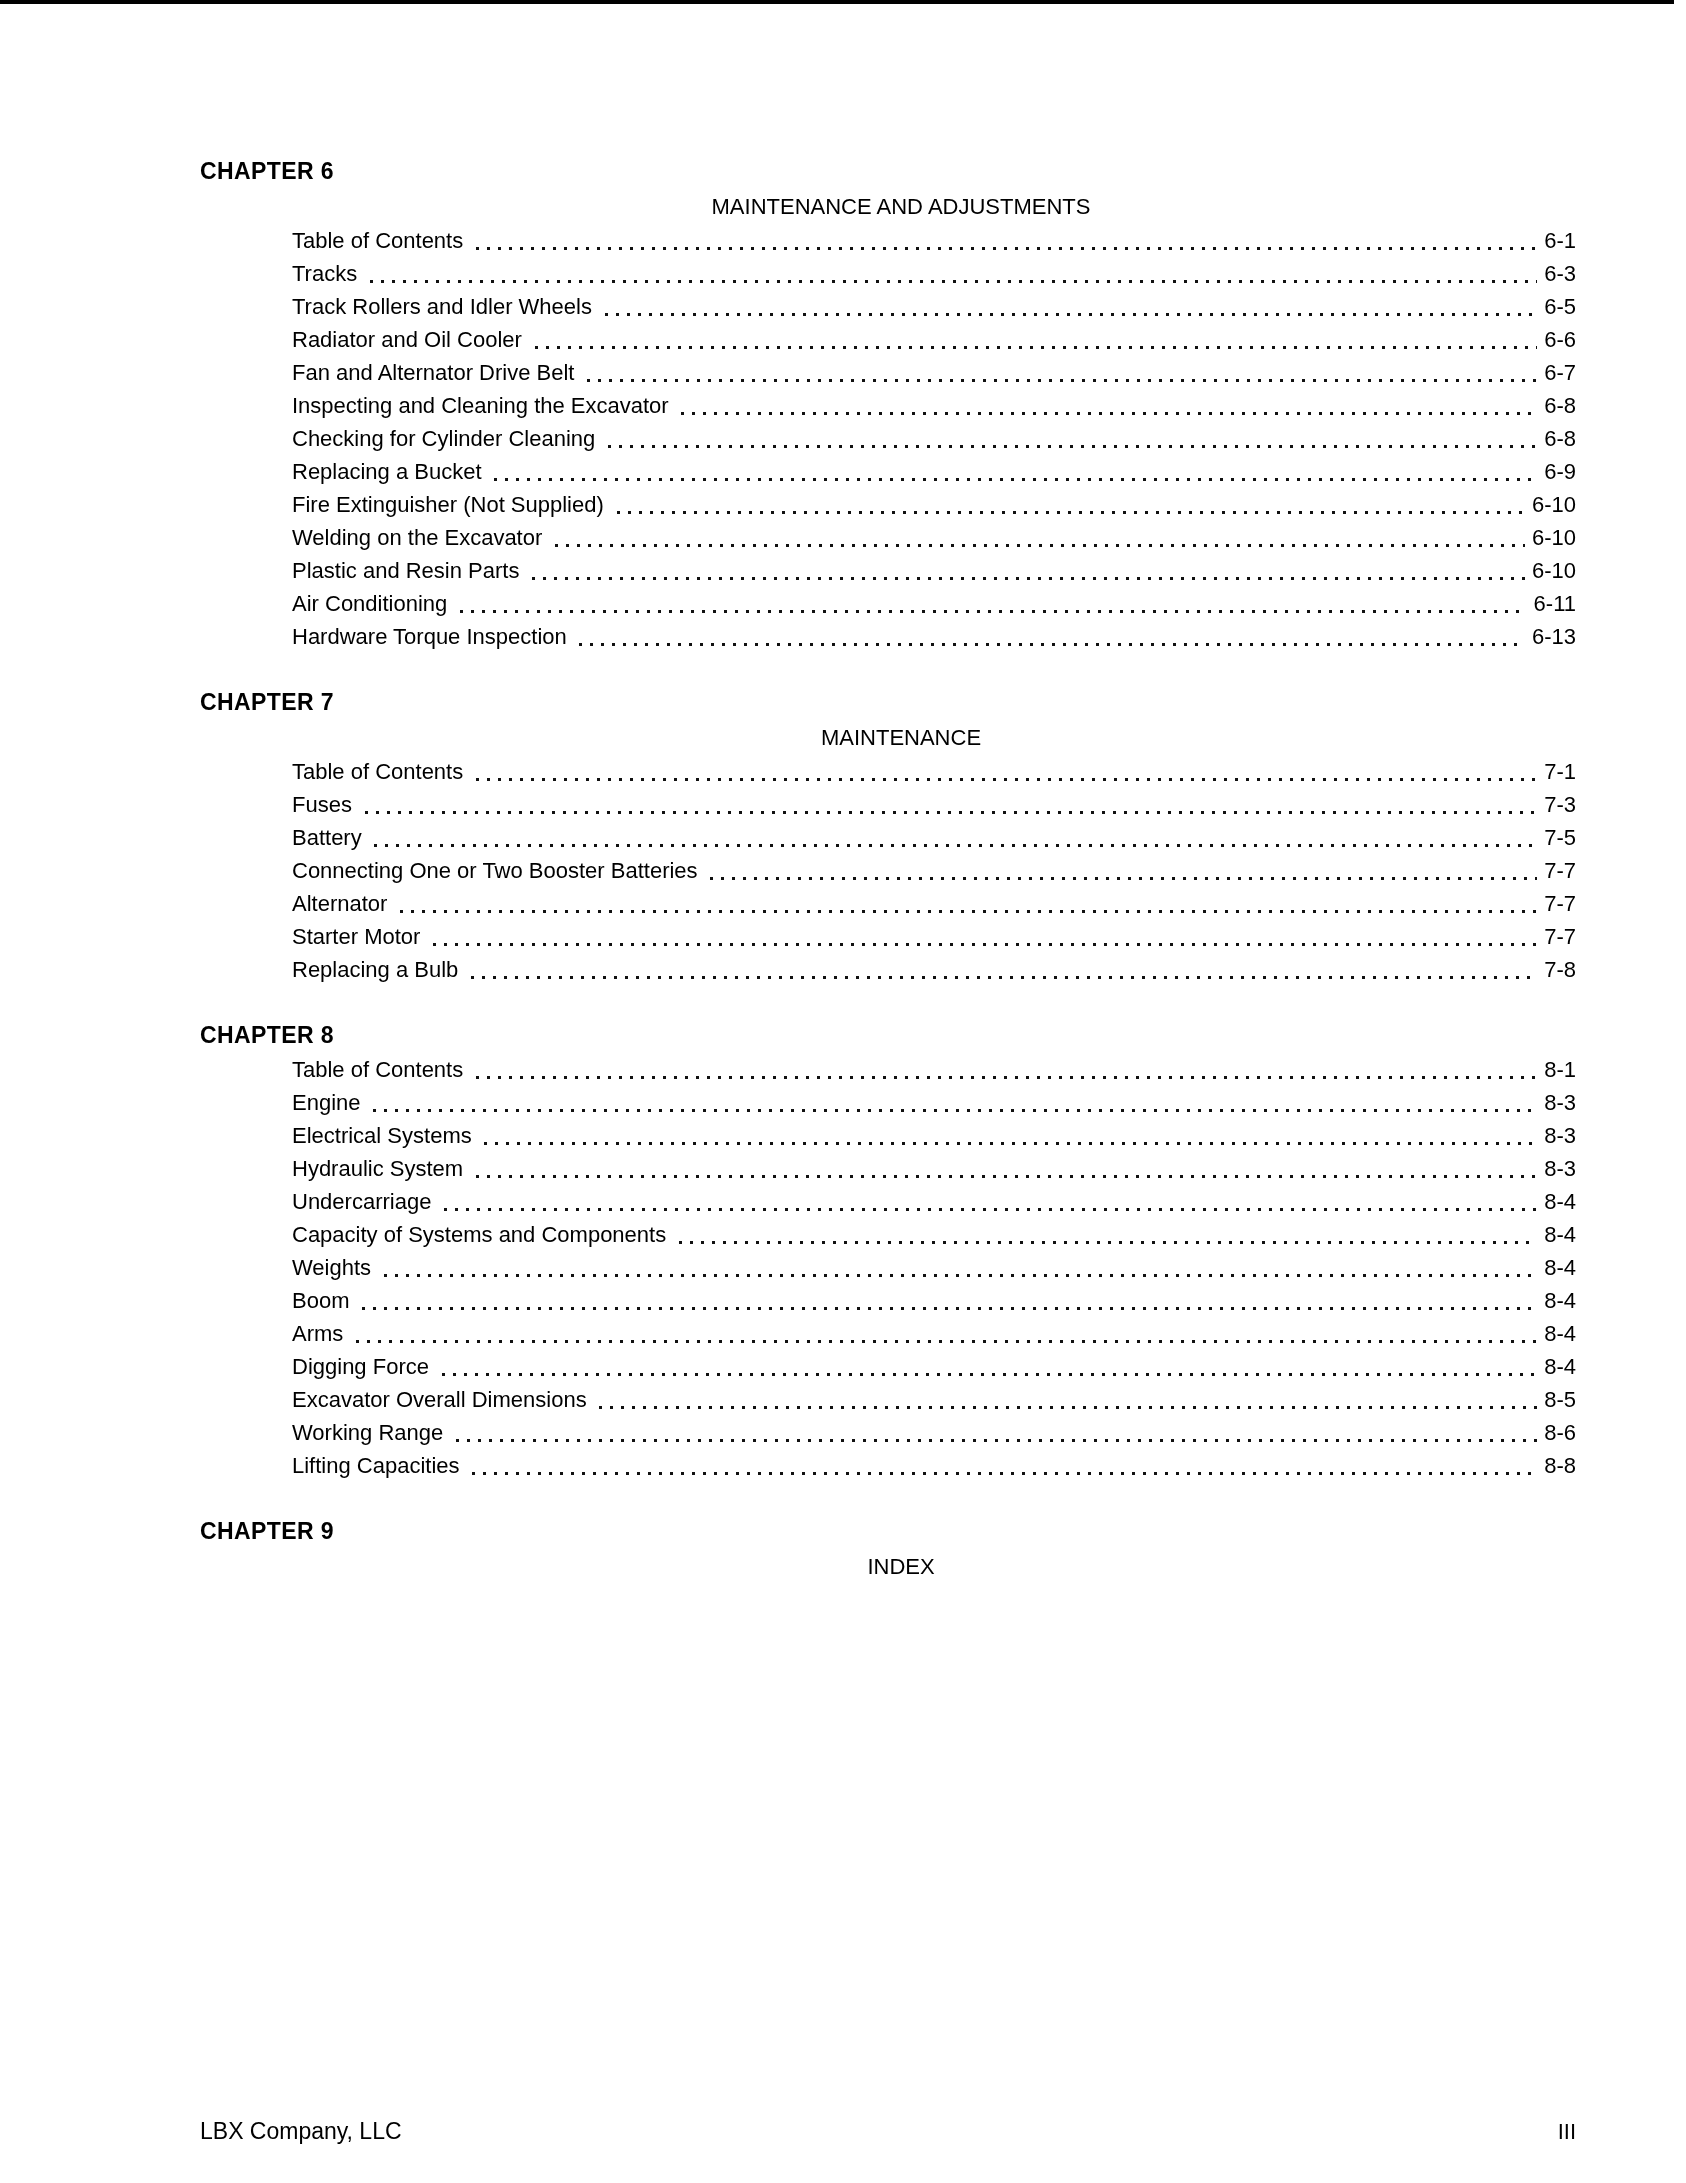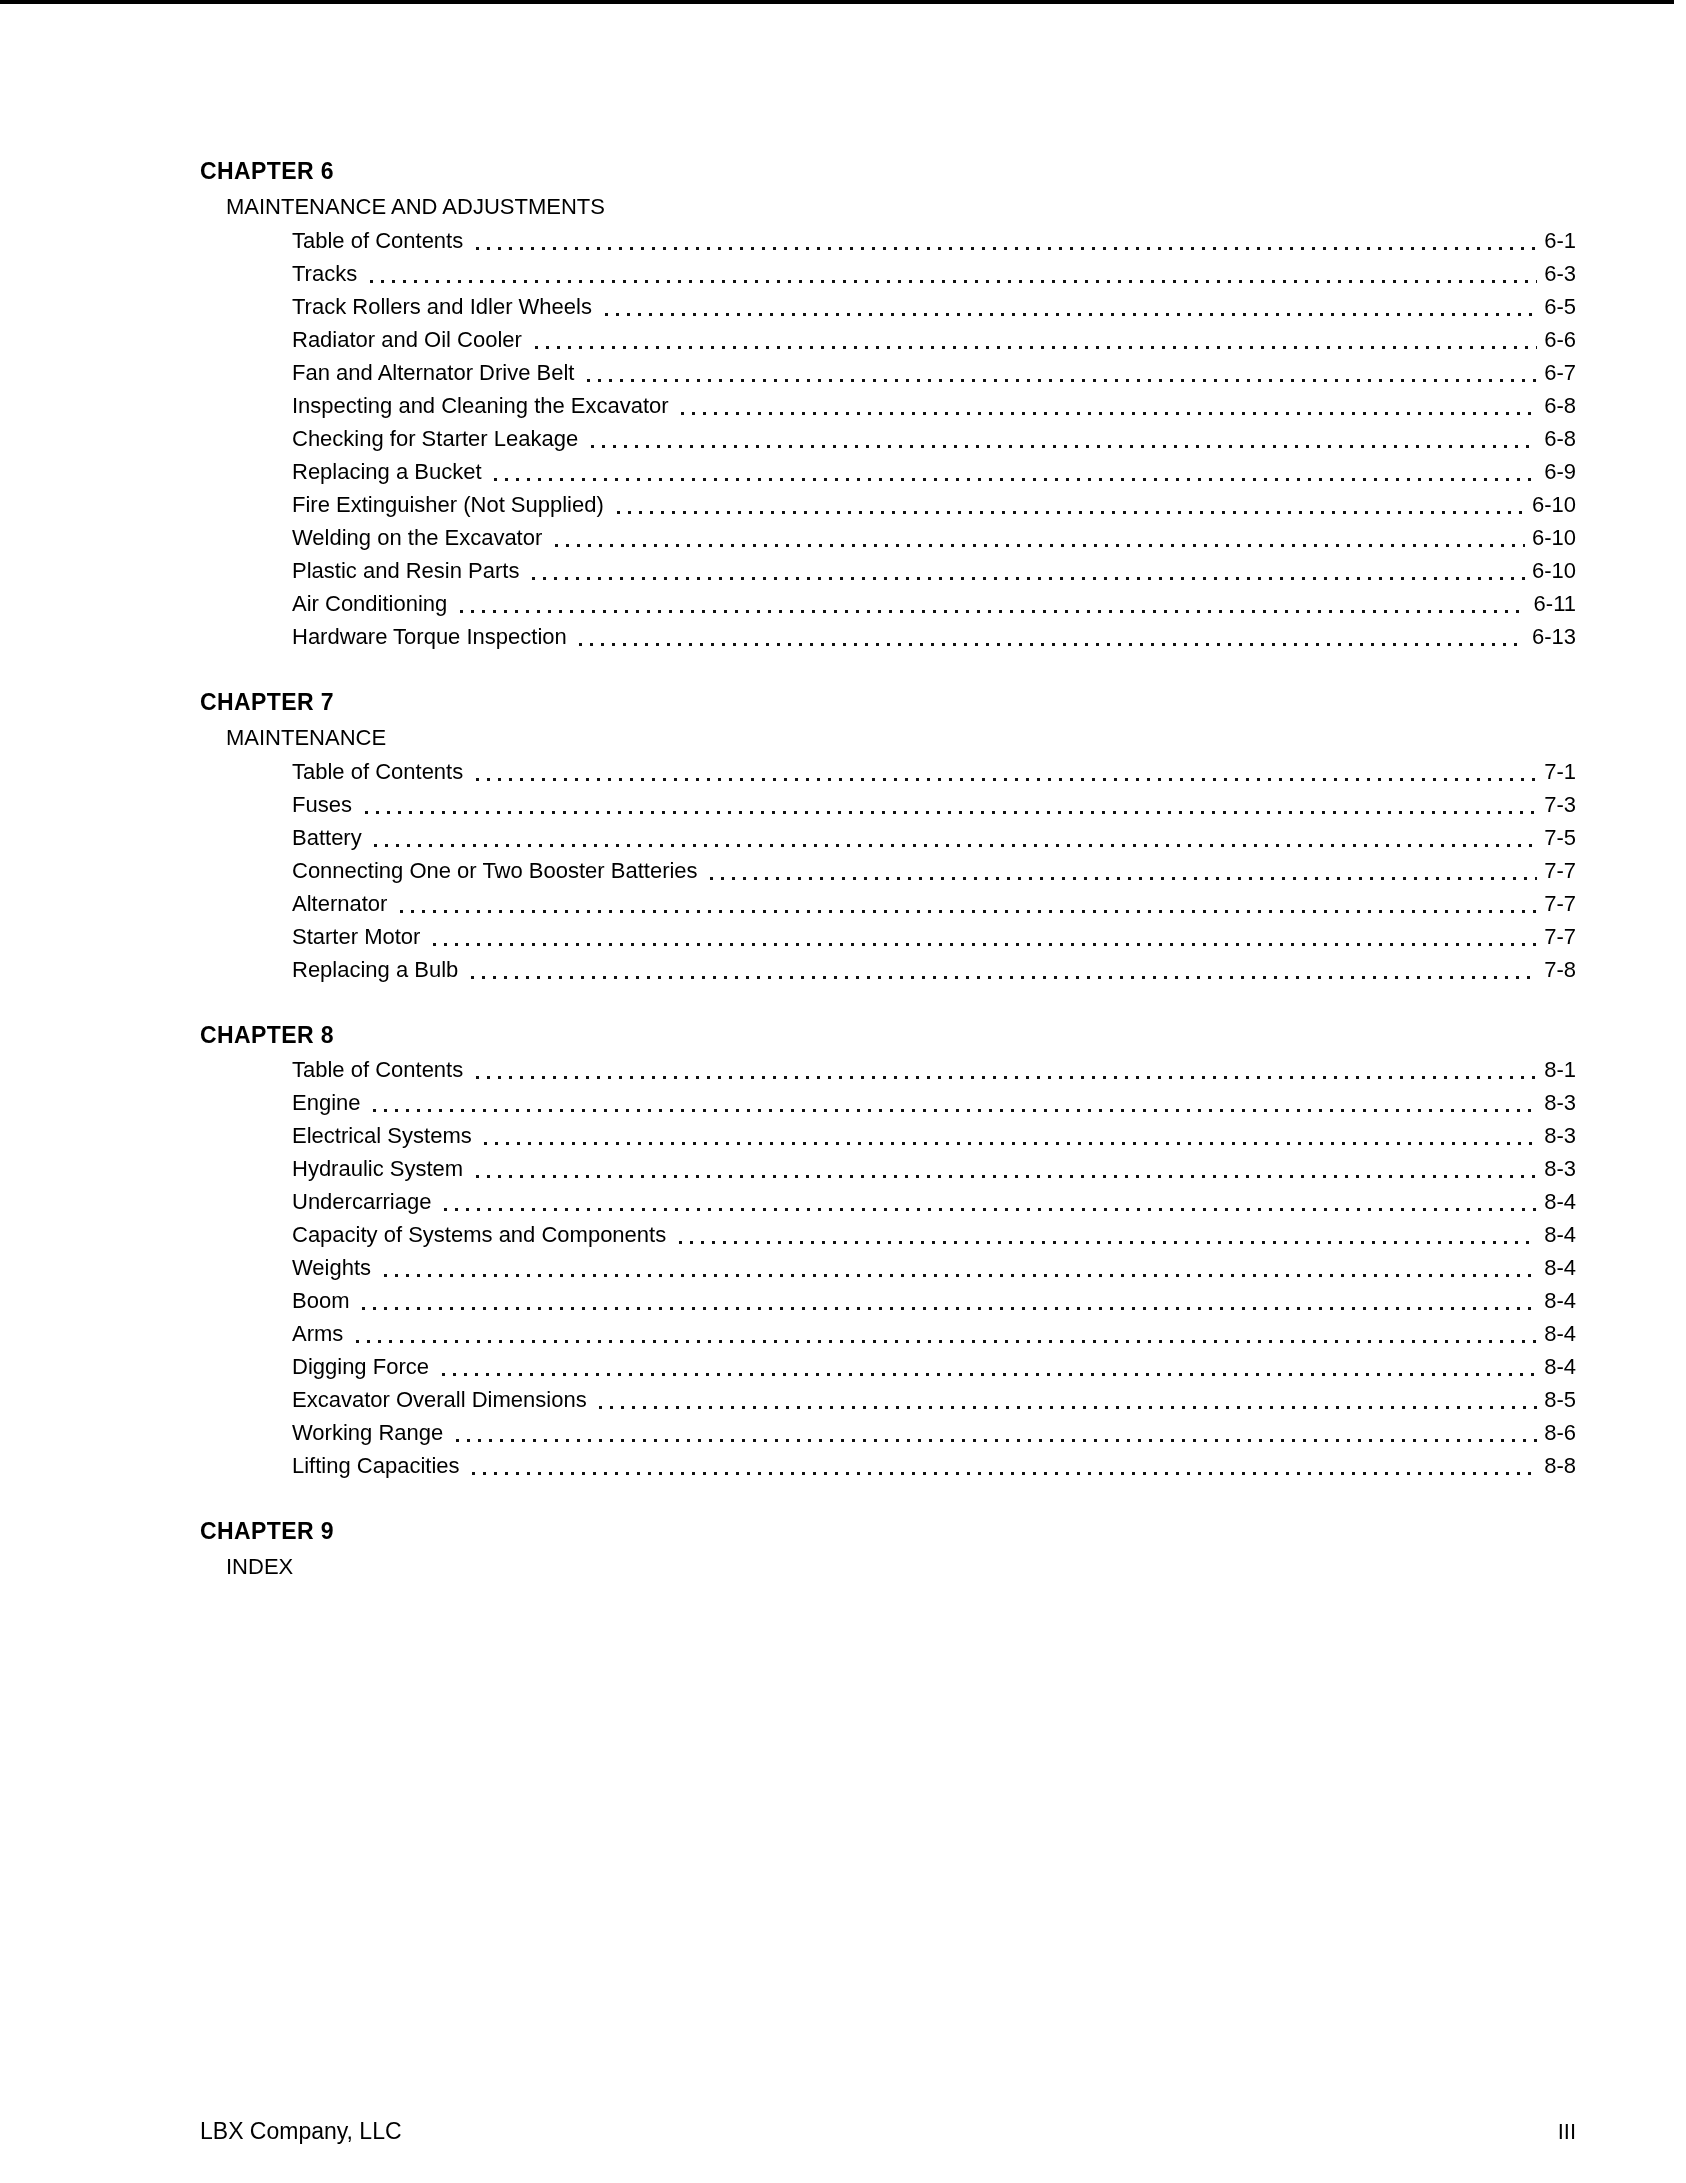--- a/index.html
+++ b/index.html
@@ -33,20 +33,21 @@
   .chapter-title {
     font-size: 23px;
     font-weight: bold;
     line-height: 35px;
     letter-spacing: 0.4px;
   }
   .chapter-subtitle {
     font-size: 22px;
     line-height: 35px;
     margin-left: 26px;
+    text-align: center;
   }
   .entry-row {
     display: flex;
     align-items: baseline;
     font-size: 22px;
     line-height: 33px;
     margin-left: 92px;
   }
   .entry-label {
     white-space: nowrap;
@@ -117,21 +118,21 @@
           <span class="entry-label">Fan and Alternator Drive Belt</span>
           <span class="leader"></span>
           <span class="entry-page">6-7</span>
         </div>
         <div class="entry-row">
           <span class="entry-label">Inspecting and Cleaning the Excavator</span>
           <span class="leader"></span>
           <span class="entry-page">6-8</span>
         </div>
         <div class="entry-row">
-          <span class="entry-label">Checking for Starter Leakage</span>
+          <span class="entry-label">Checking for Cylinder Cleaning</span>
           <span class="leader"></span>
           <span class="entry-page">6-8</span>
         </div>
         <div class="entry-row">
           <span class="entry-label">Replacing a Bucket</span>
           <span class="leader"></span>
           <span class="entry-page">6-9</span>
         </div>
         <div class="entry-row">
           <span class="entry-label">Fire Extinguisher (Not Supplied)</span>

